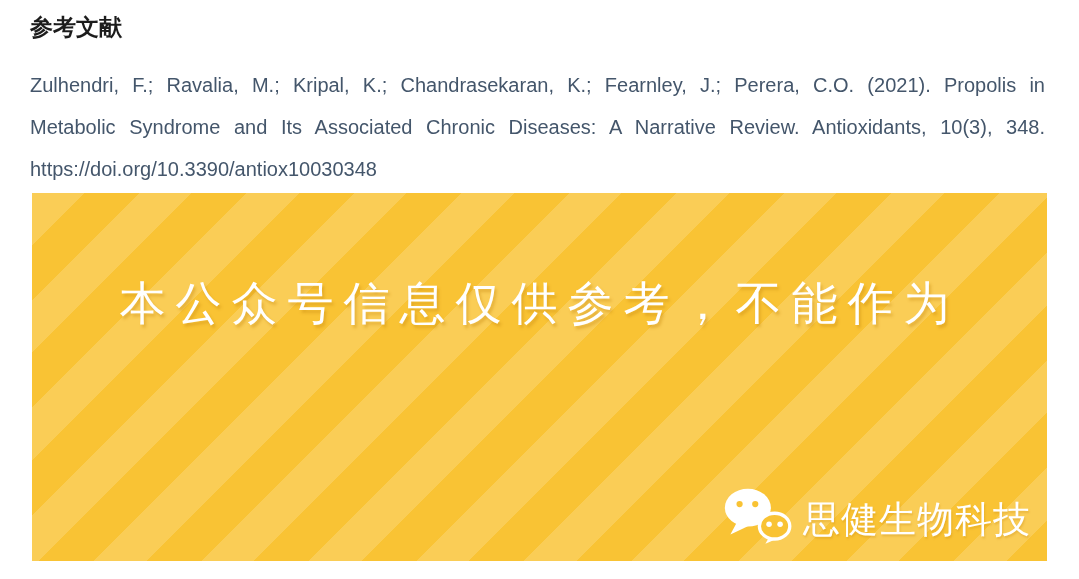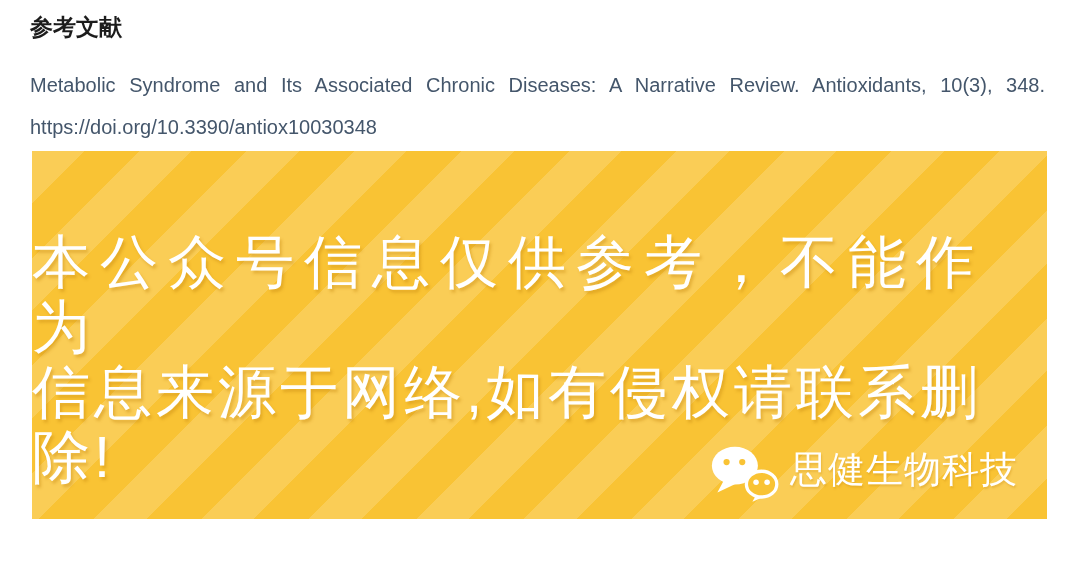--- a/index.html
+++ b/index.html
@@ -45,62 +45,63 @@
       rgba(255,255,255,0.17) 0px,
       rgba(255,255,255,0.17) 37px,
       rgba(255,255,255,0) 37px,
       rgba(255,255,255,0) 76px
     );
     overflow: hidden;
   }
 
   .banner-text {
     padding-top: 78px;
+    text-align: center;
     color: #ffffff;
-    font-size: 58px;
+    font-size: 46px;
     line-height: 65px;
     font-weight: 400;
     text-shadow: 2px 3px 3px rgba(202, 140, 20, 0.45);
   }
   .b-line.wide  { letter-spacing: 10px; }
   .b-line.tight { letter-spacing: 4px; }
 
   .brand {
     position: absolute;
-    right: 29px;
+    right: 16px;
     bottom: 16px;
     display: flex;
-    align-items: flex-start;
+    align-items: flex-end;
     gap: 10px;
     color: #ffffff;
   }
   .brand-name {
     font-size: 37px;
     letter-spacing: 1px;
     text-shadow: 1px 2px 2px rgba(202, 140, 20, 0.35);
   }
   .wechat-icon { display: block; }
 </style>
 </head>
 <body>
 
 <div class="page">
 
   <h1 class="page-title">参考文献</h1>
 
   <div class="citation">
+    <div class="cite-line">Zulhendri, F.; Ravalia, M.; Kripal, K.; Chandrasekaran, K.; Fearnley, J.; Perera, C.O. (2021). Propolis in</div>
     <div class="cite-line">Metabolic Syndrome and Its Associated Chronic Diseases: A Narrative Review. Antioxidants, 10(3), 348.</div>
     <div class="cite-line last">https://doi.org/10.3390/antiox10030348</div>
   </div>
 
   <div class="banner">
 
     <div class="banner-text">
       <div class="b-line wide">本公众号信息仅供参考，不能作为</div>
-      <div class="b-line tight">信息来源于网络,如有侵权请联系删除!</div>
     </div>
 
     <div class="brand">
       <svg class="wechat-icon" width="70" height="58" viewBox="0 0 76 62" aria-hidden="true">
 
         <ellipse cx="27" cy="22" rx="25" ry="20.5" fill="#ffffff"></ellipse>
         <path d="M15 38 L8 51 L27 42 Z" fill="#ffffff"></path>
         <circle cx="18" cy="18" r="3.4" fill="#F9C334"></circle>
         <circle cx="35" cy="18" r="3.4" fill="#F9C334"></circle>
 

